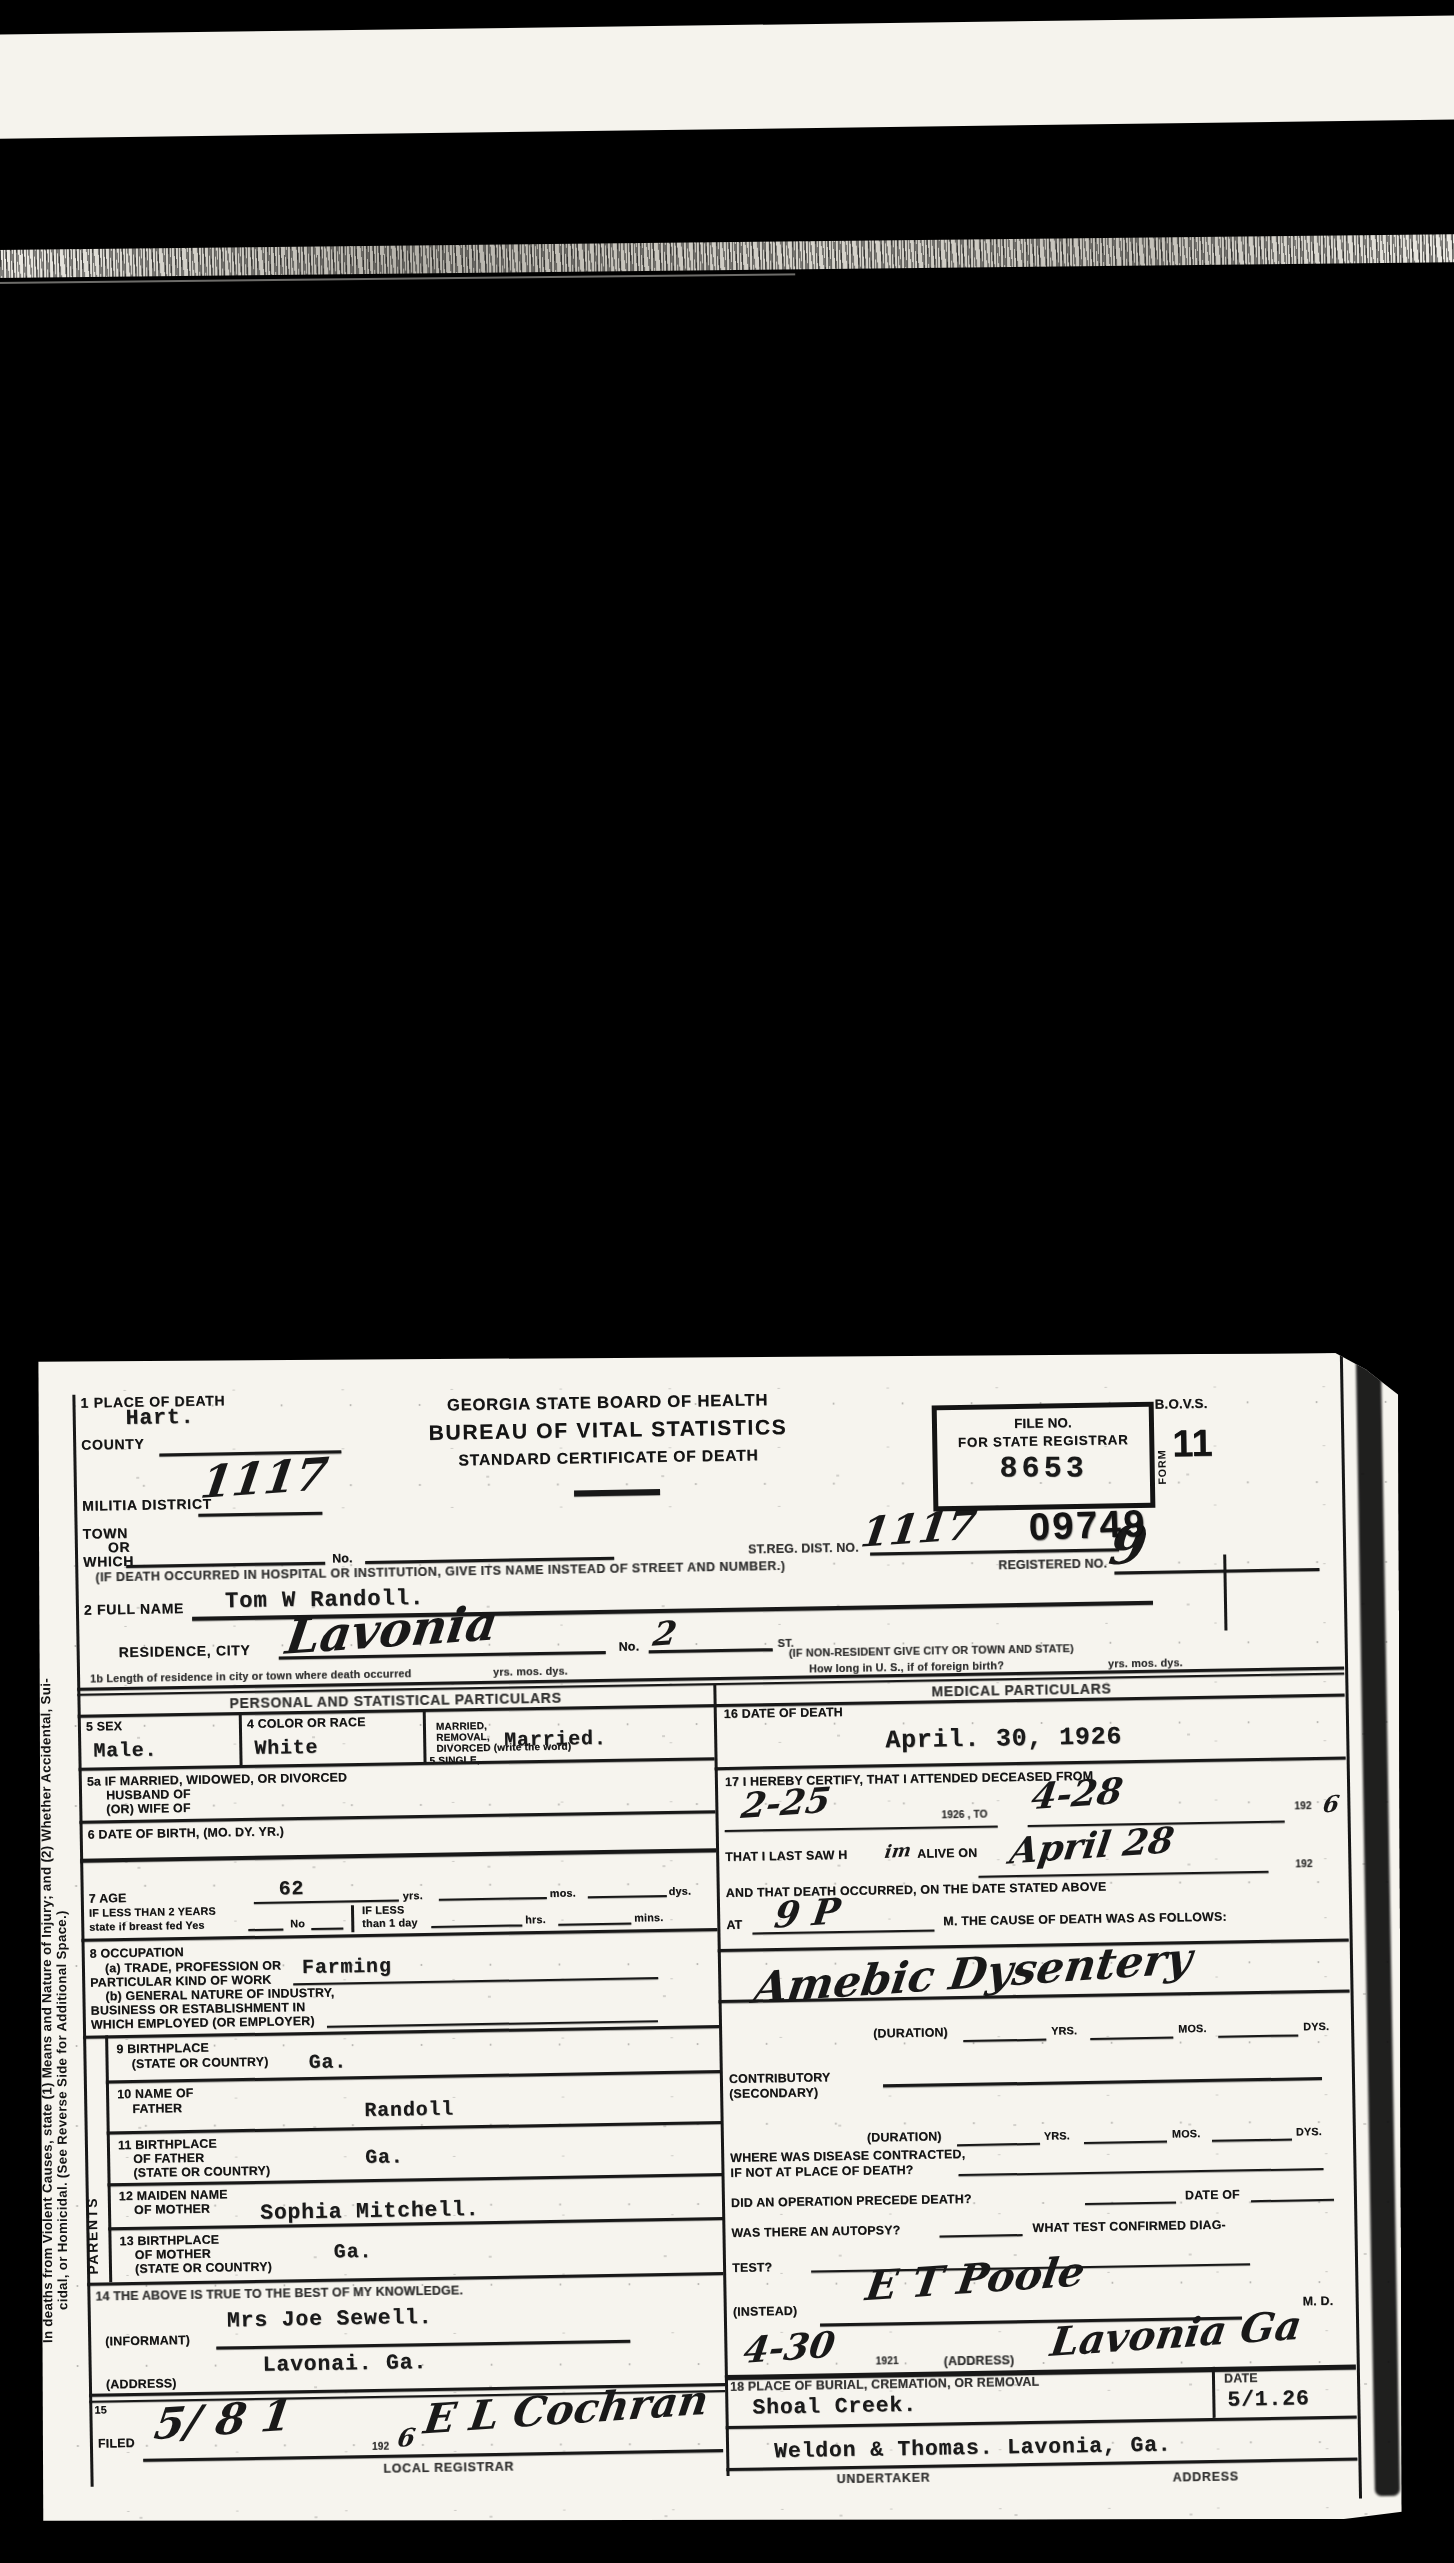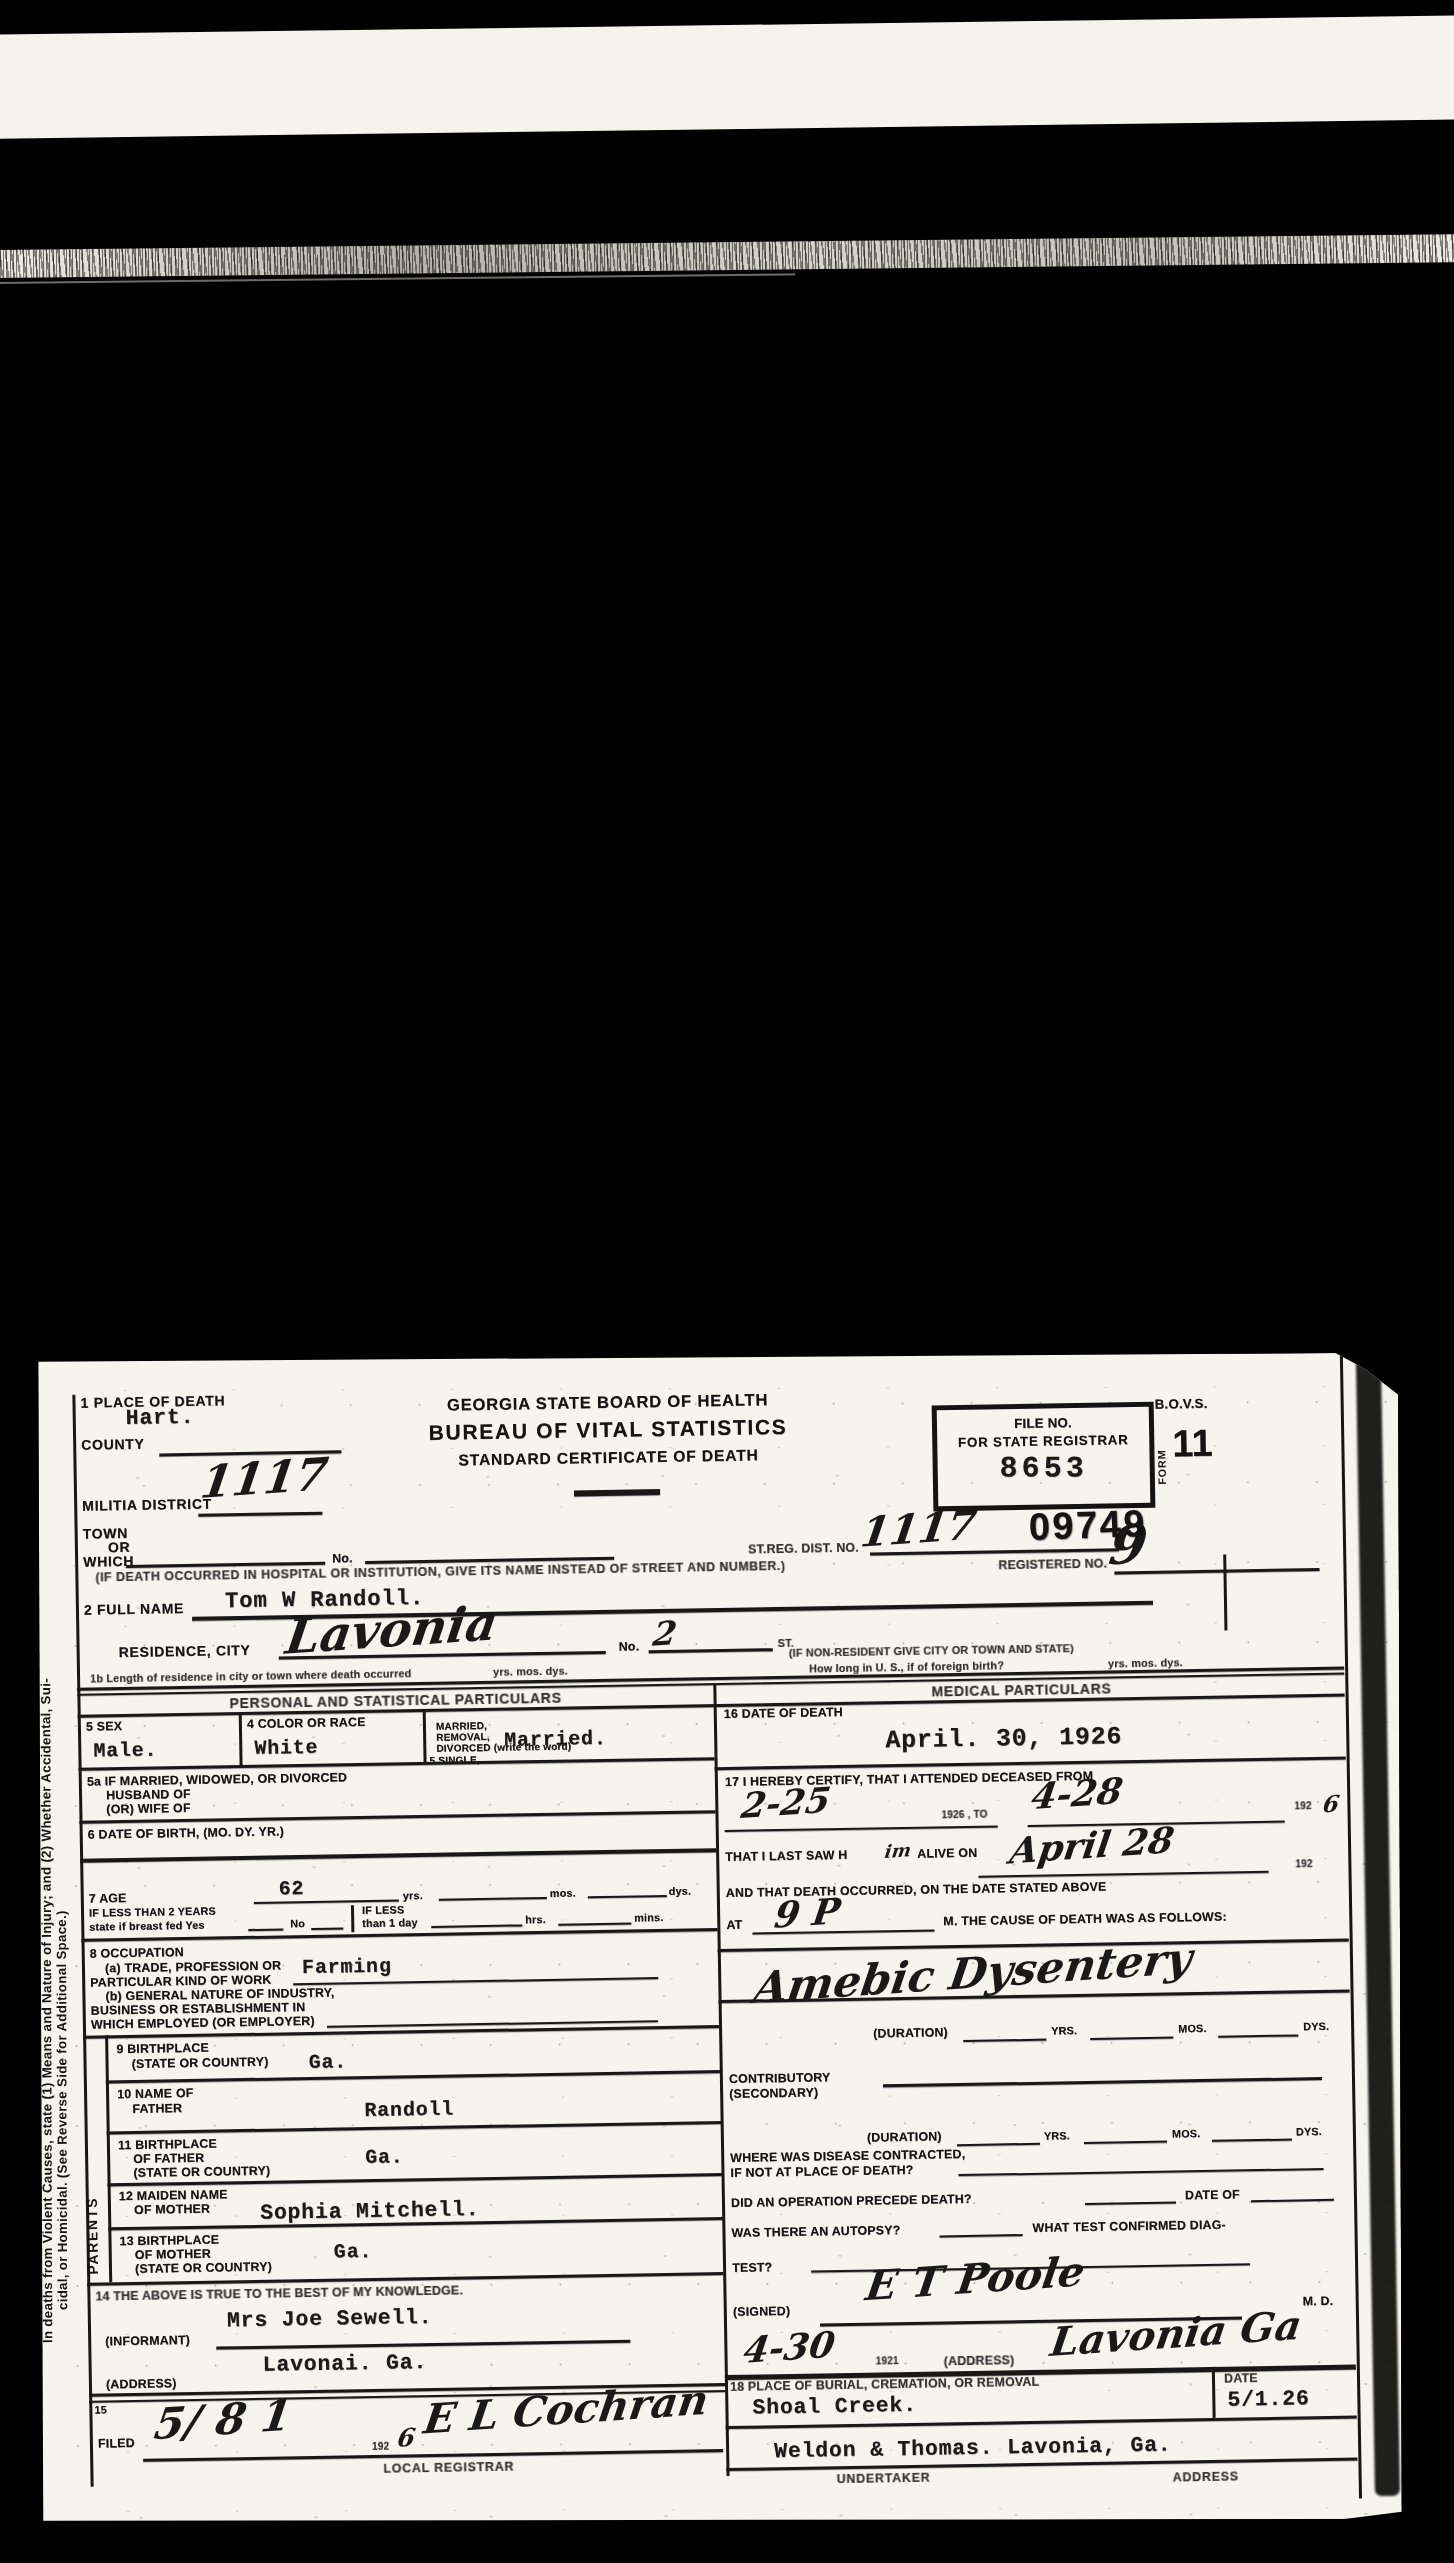--- a/index.html
+++ b/index.html
@@ -292,21 +292,21 @@
     <div class="rule thin" style="left:1037px;top:863px;width:91px;"></div>
     <span class="lbl" style="left:1137px;top:850px;">DATE OF</span>
     <div class="rule thin" style="left:1203px;top:863px;width:83px;"></div>
 
     <span class="lbl" style="left:683px;top:880px;">WAS THERE AN AUTOPSY?</span>
     <div class="rule thin" style="left:891px;top:893px;width:83px;"></div>
     <span class="lbl" style="left:984px;top:880px;">WHAT TEST CONFIRMED DIAG-</span>
     <span class="lbl" style="left:683px;top:915px;">TEST?</span>
     <div class="rule thin" style="left:762px;top:926px;width:439px;"></div>
 
-    <span class="lbl" style="left:683px;top:959px;">(SIGNED)</span>
+    <span class="lbl" style="left:683px;top:959px;">(INSTEAD)</span>
     <span class="hand" style="left:818px;top:913px;font-size:41px;">E T Poole</span>
     <div class="rule" style="left:770px;top:979px;width:422px;"></div>
     <span class="lbl" style="left:1253px;top:958px;">M. D.</span>
 
     <span class="hand" style="left:694px;top:981px;font-size:36px;">4-30</span>
     <span class="lbl xs smudge" style="left:825px;top:1012px;">1921</span>
     <span class="lbl smudge" style="left:893px;top:1012px;">(ADDRESS)</span>
     <span class="hand" style="left:1002px;top:971px;font-size:40px;">Lavonia Ga</span>
     <div class="rule" style="left:674px;top:1029px;width:631px;height:5px;"></div>
 

